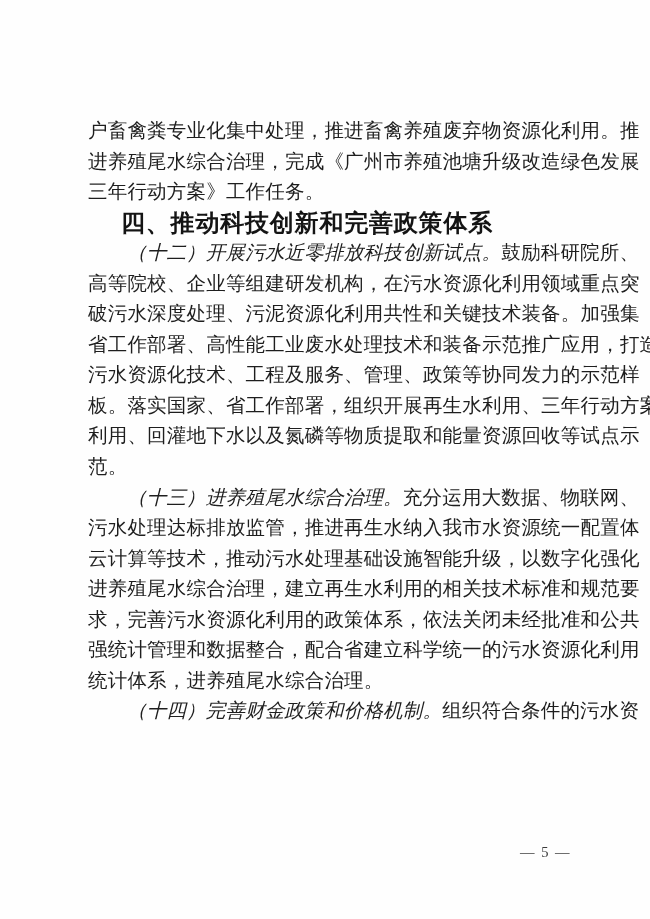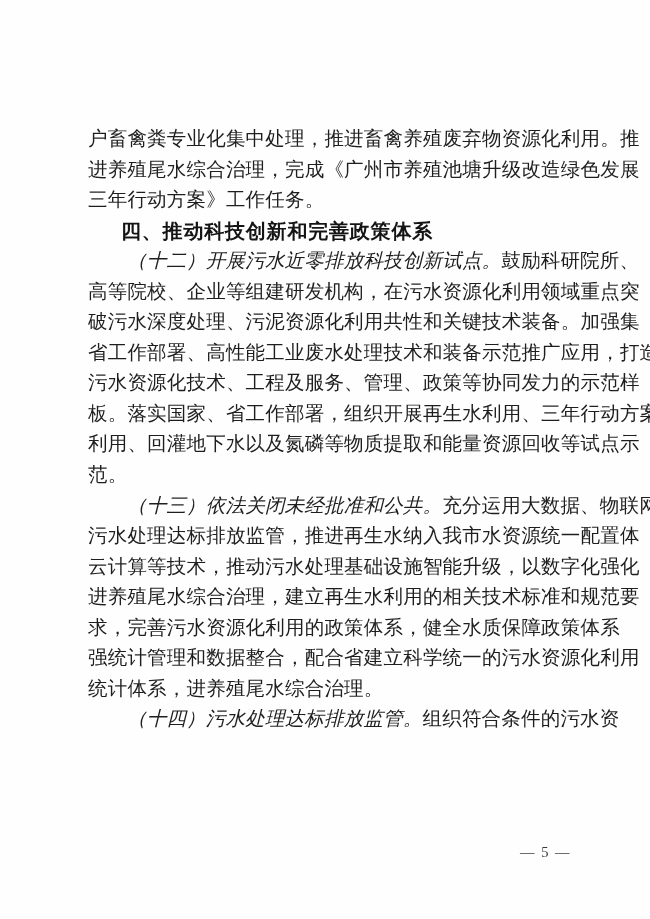--- a/index.html
+++ b/index.html
@@ -12,21 +12,21 @@
     width: 650px;
     height: 919px;
     background: #fefefe;
     overflow: hidden;
     font-family: "Liberation Serif", "DejaVu Serif", serif;
     color: #1e1e1e;
   }
   .text-block {
     position: absolute;
     left: 88px;
-    top: 124px;
+    top: 116px;
     width: 479px;
   }
   .line {
     height: 30.55px;
     line-height: 30.55px;
     font-size: 19.5px;
     letter-spacing: 0.2px;
     text-align: justify;
     text-align-last: justify;
     white-space: nowrap;
@@ -35,21 +35,21 @@
   .line.no-justify {
     text-align: left;
     text-align-last: left;
   }
   .line.indent {
     text-indent: 39px;
   }
   .para-heading .line {
     font-family: "Liberation Sans", "DejaVu Sans", sans-serif;
     font-weight: 700;
-    font-size: 20px;
+    font-size: 24px;
     color: #141414;
     letter-spacing: 0.8px;
     text-indent: 33px;
     text-align: left;
     text-align-last: left;
   }
   .seg-song {
     font-style: normal;
   }
   .seg-kai {
@@ -86,26 +86,26 @@
         <div class="line indent"><span class="seg-kai">（十二）开展污水近零排放科技创新试点。</span><span class="seg-song">鼓励科研院所、</span></div>
         <div class="line"><span class="seg-song">高等院校、企业等组建研发机构，在污水资源化利用领域重点突</span></div>
         <div class="line"><span class="seg-song">破污水深度处理、污泥资源化利用共性和关键技术装备。加强集</span></div>
         <div class="line"><span class="seg-song">省工作部署、高性能工业废水处理技术和装备示范推广应用，打造</span></div>
         <div class="line"><span class="seg-song">污水资源化技术、工程及服务、管理、政策等协同发力的示范样</span></div>
         <div class="line"><span class="seg-song">板。落实国家、省工作部署，组织开展再生水利用、三年行动方案</span></div>
         <div class="line"><span class="seg-song">利用、回灌地下水以及氮磷等物质提取和能量资源回收等试点示</span></div>
         <div class="line no-justify"><span class="seg-song">范。</span></div>
       </div>
       <div class="para para-body">
-        <div class="line indent"><span class="seg-kai">（十三）依法关闭未经批准和公共。</span><span class="seg-song">充分运用大数据、物联网、</span></div>
+        <div class="line indent"><span class="seg-kai">（十三）进养殖尾水综合治理。</span><span class="seg-song">充分运用大数据、物联网、</span></div>
         <div class="line"><span class="seg-song">污水处理达标排放监管，推进再生水纳入我市水资源统一配置体</span></div>
         <div class="line"><span class="seg-song">云计算等技术，推动污水处理基础设施智能升级，以数字化强化</span></div>
         <div class="line"><span class="seg-song">进养殖尾水综合治理，建立再生水利用的相关技术标准和规范要</span></div>
-        <div class="line"><span class="seg-song">求，完善污水资源化利用的政策体系，健全水质保障政策体系</span></div>
+        <div class="line"><span class="seg-song">求，完善污水资源化利用的政策体系，依法关闭未经批准和公共</span></div>
         <div class="line"><span class="seg-song">强统计管理和数据整合，配合省建立科学统一的污水资源化利用</span></div>
         <div class="line no-justify"><span class="seg-song">统计体系，进养殖尾水综合治理。</span></div>
       </div>
       <div class="para para-body">
-        <div class="line indent"><span class="seg-kai">（十四）污水处理达标排放监管。</span><span class="seg-song">组织符合条件的污水资</span></div>
+        <div class="line indent"><span class="seg-kai">（十四）完善财金政策和价格机制。</span><span class="seg-song">组织符合条件的污水资</span></div>
       </div>
     </div>
   <div class="footer">— 5 —</div>
 </div>
 
 </body></html>

